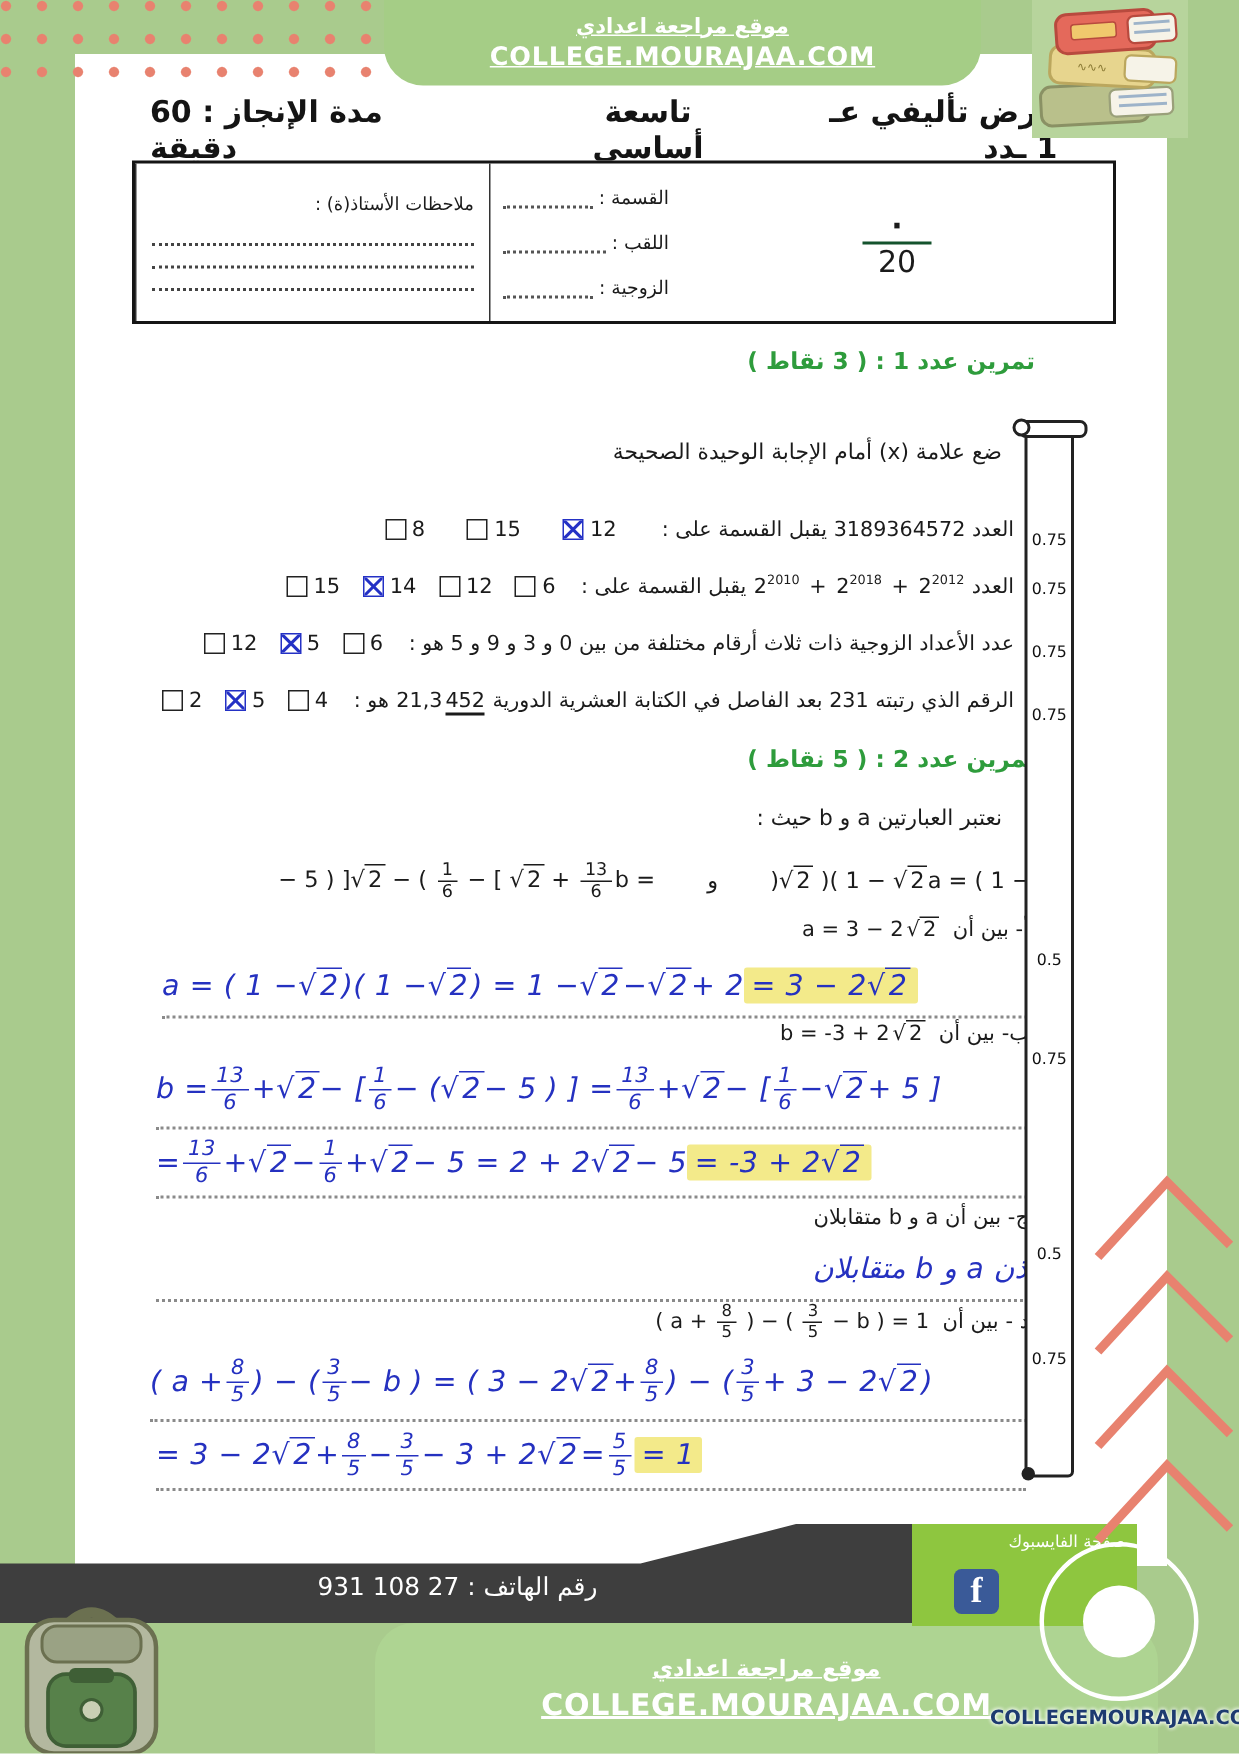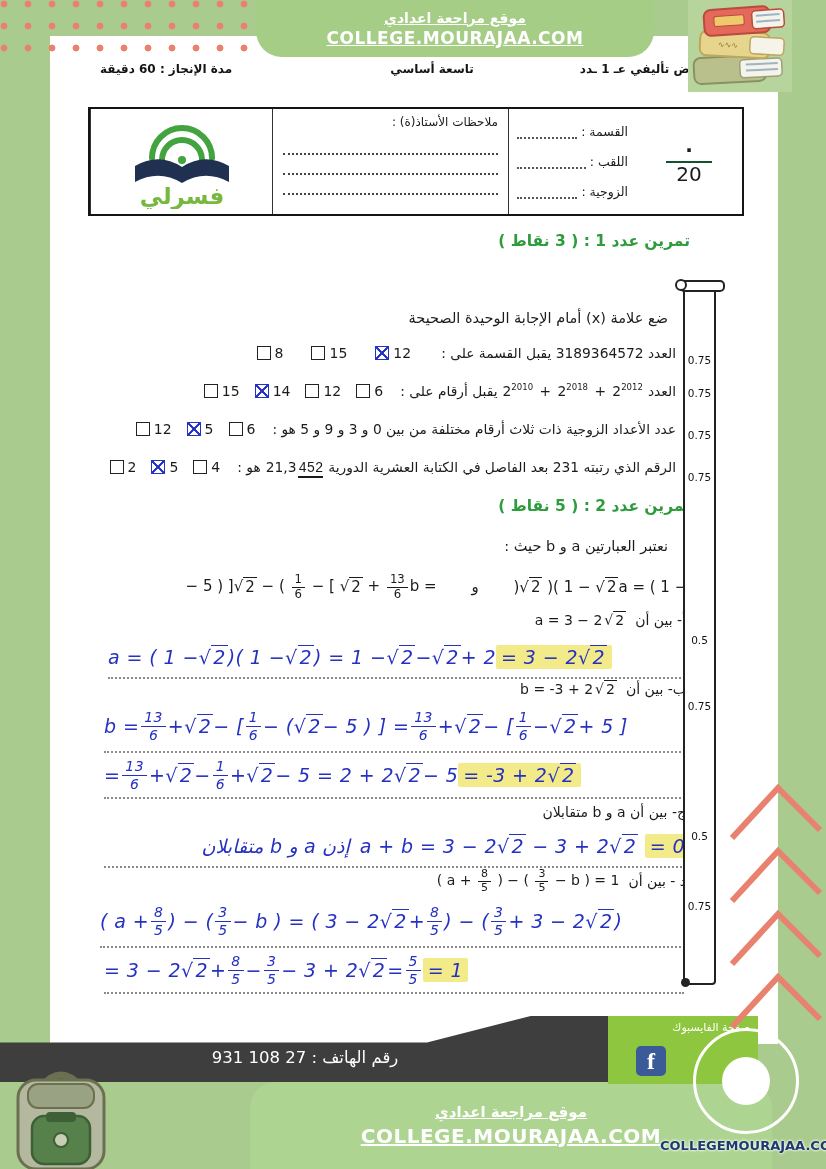--- a/index.html
+++ b/index.html
@@ -17,52 +17,52 @@
     background-size:24px 22px;pointer-events:none;}
   
   .top-banner{left:256px;top:0;width:398px;height:57px;background:#a5cd86;
     border-radius:0 0 26px 26px;z-index:6;display:flex;flex-direction:column;
     align-items:center;justify-content:center;gap:2px;}
   .top-banner .l1{color:#fff;font-weight:bold;font-size:14px;text-decoration:underline;}
   .top-banner .l2{color:#fff;font-weight:bold;font-size:17px;letter-spacing:.5px;text-decoration:underline;}
   
   .books{left:688px;top:0;width:104px;height:92px;z-index:6;background:#b7d49c;}
   
-  .exam-title{z-index:2;font-size:12px;font-weight:600;color:#141414;}
+  .exam-title{z-index:2;font-size:20px;font-weight:600;color:#141414;}
   .t-right{left:550px;top:62px;width:155px;text-align:right;direction:rtl;}
   .t-mid{left:372px;top:62px;width:120px;text-align:center;direction:rtl;}
   .t-left{left:100px;top:62px;width:180px;text-align:left;direction:rtl;}
   
   .info{left:88px;top:107px;width:652px;height:105px;border:2px solid #151515;
     background:#fff;z-index:2;display:flex;flex-direction:row-reverse;direction:rtl;}
   .info .cell{border-left:1.6px solid #333;height:100%;box-sizing:border-box;}
   .info .cell:last-child{border-left:none;}
   .cell-logo{width:182px;display:flex;align-items:center;justify-content:center;}
-  .cell-notes{width:236px;padding:6px 10px;display:flex;flex-direction:column;}
+  .cell-notes{width:236px;padding:20px 10px;display:flex;flex-direction:column;}
   .notes-label{font-size:12px;text-align:right;direction:rtl;margin-bottom:6px;}
   .note-line{border-bottom:2px dotted #444;height:18px;}
   .cell-names{width:128px;padding:8px 8px;display:flex;flex-direction:column;justify-content:space-around;}
   .name-row{display:flex;direction:rtl;align-items:flex-end;font-size:12.5px;gap:4px;}
   .name-row .leader{flex:1;border-bottom:2px dotted #555;height:12px;}
   .cell-score{flex:1;display:flex;align-items:center;justify-content:center;}
   .score{display:flex;flex-direction:column;align-items:center;font-size:20px;line-height:1.1;}
   .score .top{font-weight:bold;}
   .score .bottom{border-top:2px solid #14532d;padding:0 10px;}
   
   .ruler{left:683px;top:283px;width:33px;height:702px;background:#fff;border:2px solid #222;
     border-radius:4px;z-index:3;box-sizing:border-box;}
   .ruler-cap{position:absolute;left:-6px;top:-5px;width:42px;height:8px;background:#fff;
     border:2px solid #222;border-radius:5px;}
   .ruler-knob-t{position:absolute;left:-10px;top:-6px;width:8px;height:8px;border-radius:50%;
     background:#fff;border:2px solid #222;}
   .ruler-knob-b{position:absolute;left:-4px;bottom:-4px;width:9px;height:9px;border-radius:50%;background:#222;}
   .rmark{position:absolute;left:0;width:100%;text-align:center;font-size:10.5px;color:#111;}
   
   .ex-title{z-index:2;color:#2e9c3c;font-weight:bold;font-size:15.5px;direction:rtl;right:136px;text-align:right;}
-  .instruction{z-index:2;font-size:14.5px;direction:rtl;right:158px;text-align:right;margin-top:16px;}
+  .instruction{z-index:2;font-size:14.5px;direction:rtl;right:158px;text-align:right;}
   #mcq-rows .qrow{position:absolute;left:100px;width:578px;height:30px;direction:rtl;
     display:flex;align-items:center;gap:15px;font-size:13.8px;z-index:2;}
   #mcq-rows .qrow:nth-child(1){top:338px;gap:28px;}
   #mcq-rows .qrow:nth-child(2){top:376px;}
   #mcq-rows .qrow:nth-child(3){top:414px;}
   #mcq-rows .qrow:nth-child(4){top:452px;}
   .qtext>span{margin:0 2px;}
   .opt{display:inline-flex;direction:ltr;align-items:center;gap:4px;}
   .box{width:12px;height:12px;border:1.7px solid #222;background:#fff;flex:none;}
   .box.checked{border-color:#2431c5;
@@ -70,21 +70,21 @@
                      linear-gradient(-45deg,transparent 42%,#2431c5 46%,#2431c5 54%,transparent 58%);}
   .onum{font-size:14px;}
   
   .fr{display:inline-flex;flex-direction:column;align-items:center;vertical-align:middle;
     margin:0 2px;line-height:1.15;font-size:.78em;}
   .fr .n{border-bottom:1.6px solid currentColor;padding:0 3px;}
   .fr .d{padding:0 3px;}
   .sq{white-space:nowrap;}
   .sq .rd{border-top:1.7px solid currentColor;padding:0 2px;}
   sup{font-size:.62em;}
-  .un{border-bottom:2px solid currentColor;font-family:Liberation Mono, monospace;}
+  .un{border-bottom:2px solid currentColor;}
   .hl{background:#f3ea8a;padding:1px 5px;border-radius:2px;}
   .g>span{margin:0 1px;}
   
   .intro{z-index:2;font-size:14.5px;direction:rtl;right:158px;text-align:right;}
   .formula-row{left:112px;top:563px;width:580px;height:48px;direction:rtl;display:flex;
     align-items:center;gap:30px;font-size:15px;z-index:2;}
   .formula-row .and{font-size:15px;}
   .part-label{z-index:2;right:140px;direction:rtl;display:flex;align-items:center;gap:8px;
     font-size:14px;text-align:right;}
   .part-label .fr{font-size:11px;}
@@ -150,29 +150,20 @@
       <line x1="68" y1="23" x2="92" y2="23" stroke="#9db3c9" stroke-width="2"></line>
     </g>
   </svg>
 </div>
 
 <div class="abs exam-title t-right">فرض تأليفي عـ 1 ـدد</div>
 <div class="abs exam-title t-mid">تاسعة أساسي</div>
 <div class="abs exam-title t-left">مدة الإنجاز : 60 دقيقة</div>
 
 <div class="abs info">
-  <div class="cell cell-logo">
-    <svg width="130" height="95" viewBox="0 0 130 95">
-      <path d="M35,44 A30,30 0 0 1 95,44" fill="none" stroke="#43a33e" stroke-width="6" stroke-linecap="round"></path>
-      <path d="M45,46 A20,20 0 0 1 85,46" fill="none" stroke="#43a33e" stroke-width="6" stroke-linecap="round"></path>
-      <circle cx="65" cy="46" r="4" fill="#43a33e"></circle>
-      <path d="M18,52 Q42,38 65,53 Q88,38 112,52 L112,68 Q88,55 65,69 Q42,55 18,68 Z" fill="#203050"></path>
-      <text x="65" y="90" text-anchor="middle" font-size="23" font-weight="bold" fill="#76b93e" font-family="DejaVu Sans, sans-serif">فسرلي</text>
-    </svg>
-  </div>
   <div class="cell cell-notes">
     <div class="notes-label">ملاحظات الأستاذ(ة) :</div>
     <div class="note-line"></div>
     <div class="note-line"></div>
     <div class="note-line"></div>
   </div>
   <div class="cell cell-names">
     <div class="name-row">
       <span>القسمة :</span>
       <span class="leader"></span>
@@ -220,21 +211,21 @@
       <span class="opt">
         <span class="box"></span>
         <span class="onum">15</span>
       </span>
       <span class="opt">
         <span class="box"></span>
         <span class="onum">8</span>
       </span>
     </div>
     <div class="qrow">
-      <span class="qtext"><span class="ar">العدد</span><span class="g" dir="ltr"><span dir="ltr">2<sup>2010</sup></span><span class="m" dir="ltr"> + </span><span dir="ltr">2<sup>2018</sup></span><span class="m" dir="ltr"> + </span><span dir="ltr">2<sup>2012</sup></span></span><span class="ar">يقبل أرقام على :</span></span>
+      <span class="qtext"><span class="ar">العدد</span><span class="g" dir="ltr"><span dir="ltr">2<sup>2010</sup></span><span class="m" dir="ltr"> + </span><span dir="ltr">2<sup>2018</sup></span><span class="m" dir="ltr"> + </span><span dir="ltr">2<sup>2012</sup></span></span><span class="ar">يقبل القسمة على :</span></span>
       <span class="opt">
         <span class="box"></span>
         <span class="onum">6</span>
       </span>
       <span class="opt">
         <span class="box"></span>
         <span class="onum">12</span>
       </span>
       <span class="opt">
         <span class="box checked"></span>
@@ -362,21 +353,20 @@
     <span class="m" dir="ltr"> − 5 = 2 + 2</span>
     <span class="sq" dir="ltr">√<span class="rd">2</span></span>
     <span class="m" dir="ltr"> − 5 </span>
     <span class="hl" dir="ltr"><span class="m" dir="ltr">= -3 + 2</span><span class="sq" dir="ltr">√<span class="rd">2</span></span></span>
   </div>
 
 <div class="abs part-label" style="top:804px">
     <span class="ar">ج- بين أن a و b متقابلان</span>
   </div>
 <div class="abs hand hand-rtl" style="top:826px;left:104px;width:586px;height:40px">
-    <span class="g" dir="ltr"><span class="m" dir="ltr">a + b = 3 − 2</span><span class="sq" dir="ltr">√<span class="rd">2</span></span><span class="m" dir="ltr"> − 3 + 2</span><span class="sq" dir="ltr">√<span class="rd">2</span></span><span class="m" dir="ltr">  </span><span class="hl" dir="ltr"><span class="m" dir="ltr">= 0</span></span></span>
     <span class="ar">إذن a و b متقابلان</span>
   </div>
 
 <div class="abs part-label" style="top:868px">
     <span class="ar">د - بين أن</span>
     <span class="g" dir="ltr"><span class="m" dir="ltr">( a + </span><span class="fr" dir="ltr">
         <span class="n">8</span>
         <span class="d">5</span>
       </span><span class="m" dir="ltr"> ) − ( </span><span class="fr" dir="ltr">
         <span class="n">3</span>

